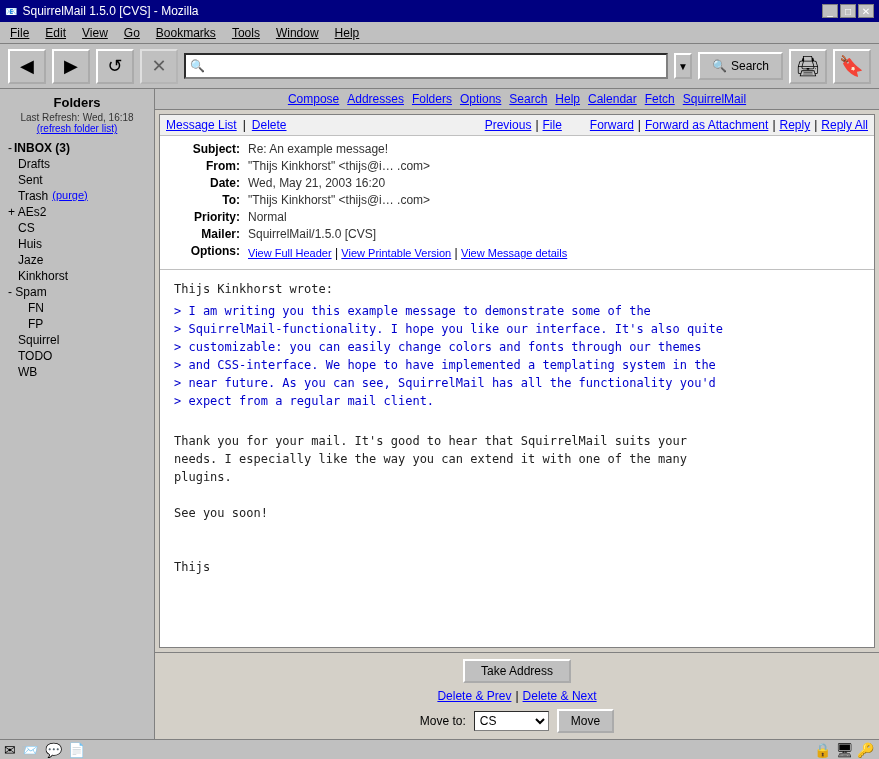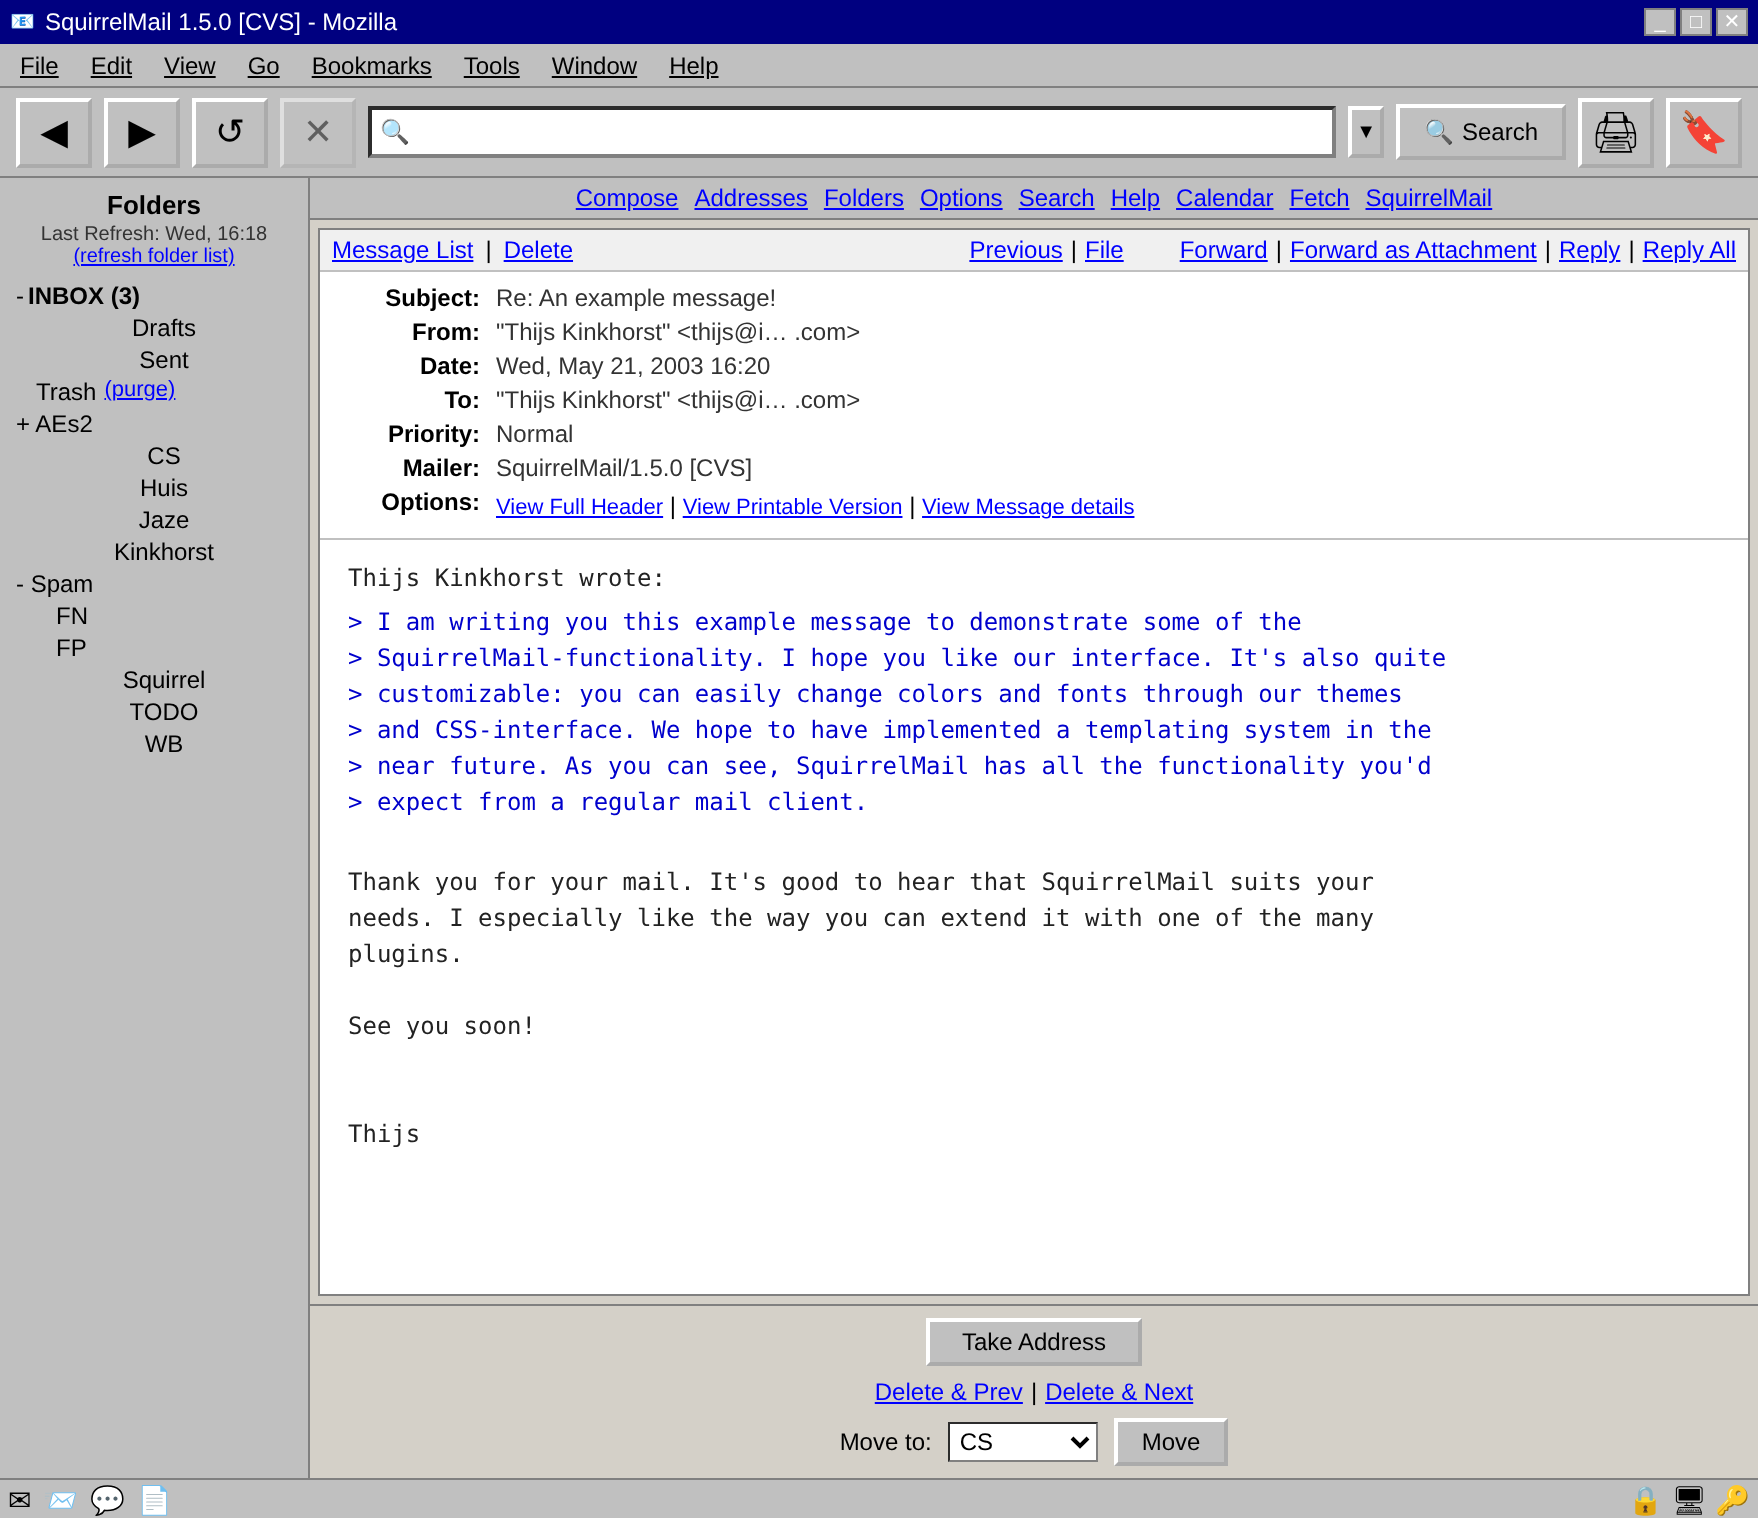--- a/index.html
+++ b/index.html
@@ -145,21 +145,21 @@
       font-size: 10px;
       margin-bottom: 6px;
       color: #333;
     }
     #sidebar-refresh a { color: blue; text-decoration: underline; cursor: pointer; }
     .folder-item {
       padding: 1px 4px;
       cursor: pointer;
       font-size: 12px;
     }
-    .folder-indent1 { padding-left: 14px; text-align: center; }
+    .folder-indent1 { padding-left: 14px; }
     .folder-indent2 { padding-left: 24px; }
     .folder-root { display: flex; align-items: center; gap: 2px; }
 
     
     #content {
       flex: 1;
       background: #d4d0c8;
       display: flex;
       flex-direction: column;
       overflow: hidden;

